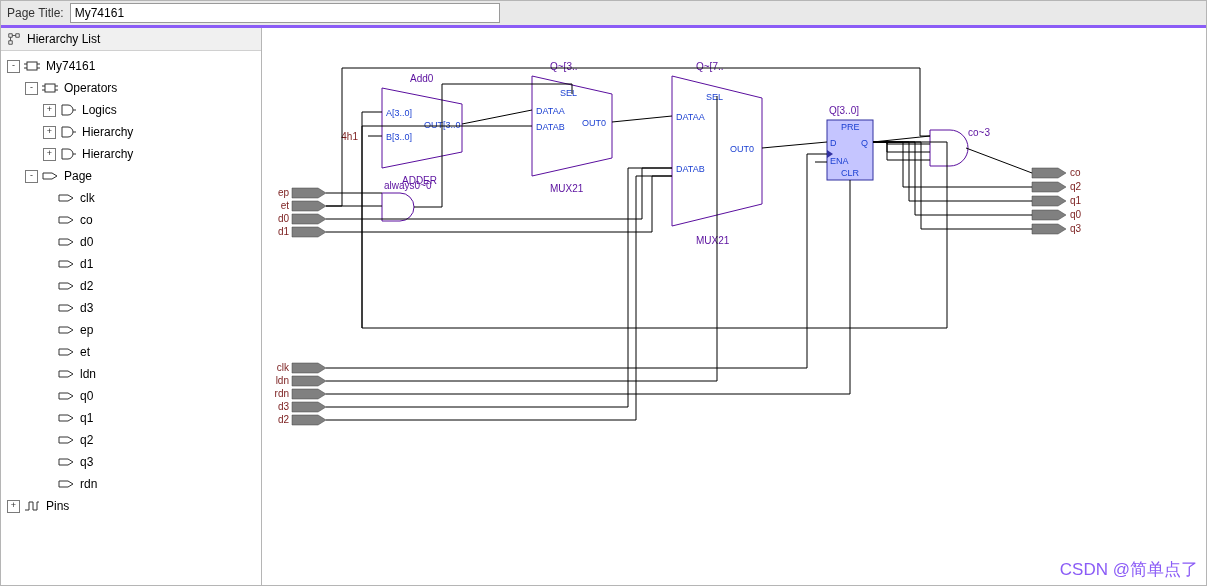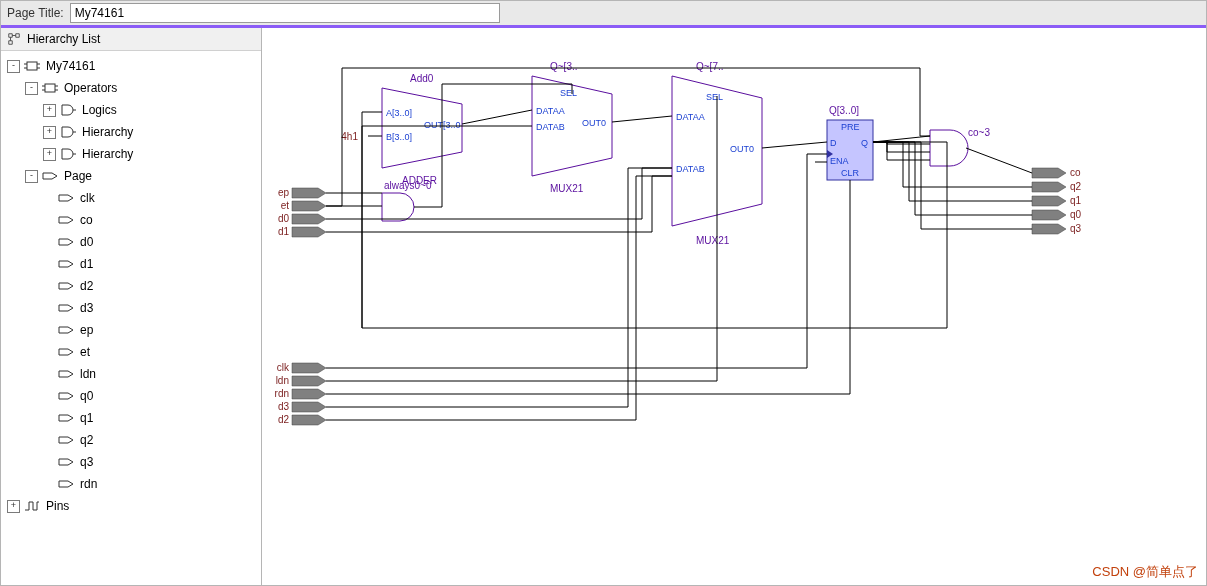--- a/index.html
+++ b/index.html
@@ -19,21 +19,21 @@
   .lbl{padding:0 2px}
   .canvas-wrap{flex:1;background:#fff;overflow:auto;position:relative}
   svg.schematic{display:block}
   .wire{stroke:#000;stroke-width:1;fill:none}
   .block{fill:#fff;stroke:#5a0f9e}
   .block-label{font:10px/1 Tahoma,sans-serif;fill:#5a0f9e}
   .port-label{font:9px/1 Tahoma,sans-serif;fill:#1a3fd1}
   .sig-label{font:10px/1 Tahoma,sans-serif;fill:#7a1d1d}
   .pin-arrow{fill:#808080;stroke:#404040;stroke-width:0.5}
   .reg-body{fill:#c5c5ff;stroke:#3030a0}
-  .watermark{position:absolute;right:8px;bottom:4px;color:#c2410c;font-size:13px;pointer-events:none}
+  .watermark{position:absolute;right:8px;bottom:4px;color:#8b5cf6;font-size:17px;pointer-events:none}
 </style>
 </head>
 <body>
 
 <div class="app">
   <div class="titlebar">
     <label>Page Title:</label>
     <input class="title-input" type="text" value="My74161" style="">
   </div>
   <div class="body">

